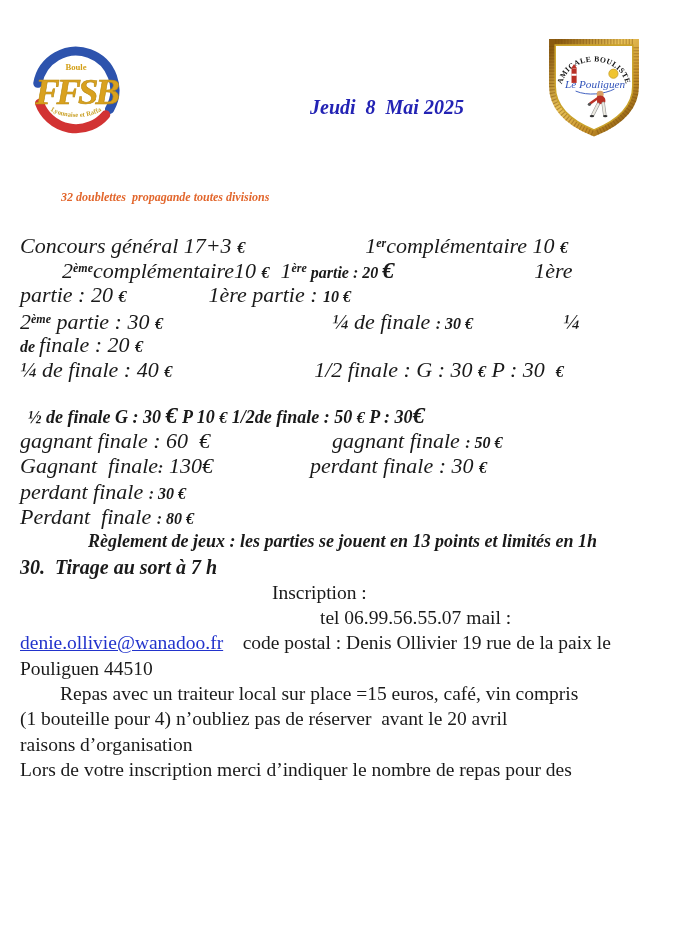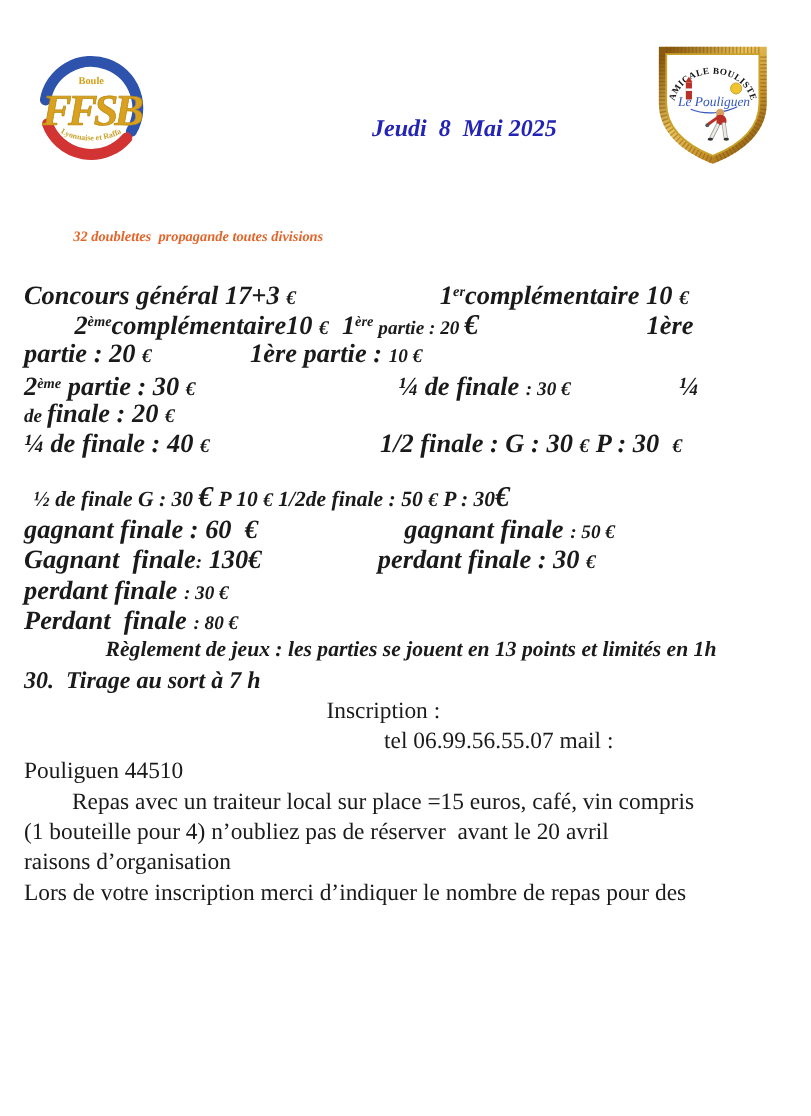--- a/index.html
+++ b/index.html
@@ -10,21 +10,21 @@
   .badge{position:absolute;left:547px;top:36px;width:94px;height:102px;}
   .date{position:absolute;left:262px;top:96px;white-space:pre;
         font-style:italic;font-weight:bold;font-size:20px;color:var(--date-blue,#2323b4);margin-left:48px;}
   .subtitle{position:absolute;left:61px;top:190px;white-space:pre;
         font-style:italic;font-weight:bold;font-size:12px;color:var(--subtitle-orange,#e2662c);}
   
   .body-text{position:absolute;left:20px;top:231px;width:648px;}
   .line{height:25.3px;line-height:25.3px;white-space:pre;}
   .gap{display:inline-block;height:1px;}
   .run{vertical-align:baseline;}
-  .b  {font-style:italic;font-weight:bold;font-size:22px;}
+  .b  {font-style:italic;font-weight:normal;font-size:22px;}
   .b20{font-style:italic;font-weight:bold;font-size:20px;}
   .b18{font-style:italic;font-weight:bold;font-size:18px;}
   .sm {font-style:italic;font-weight:bold;font-size:16px;}
   .be {font-style:italic;font-weight:bold;font-size:24px;}
   .sup{font-style:italic;font-weight:bold;font-size:12px;vertical-align:super;}
   .p  {font-style:normal;font-weight:normal;font-size:19.5px;}
   .link{font-style:normal;font-weight:normal;font-size:19.5px;
         color:var(--link-blue,#2233cc);text-decoration:underline;cursor:pointer;}
 </style>
 </head>
@@ -100,20 +100,21 @@
       <div class="line"><span class="run b">¼ de finale : 40 </span><span class="run sm">€</span><span class="gap" style="width: 142px;"></span><span class="run b">1/2 finale : G : 30 </span><span class="run sm">€</span><span class="run b"> P : 30  </span><span class="run sm">€</span></div>
       <div class="line" style="padding-left: 8px; margin-top: 20px;"><span class="run b18">½ de finale G : 30 </span><span class="run be">€</span><span class="run b18"> P 10 </span><span class="run sm">€</span><span class="run b18"> 1/2de finale : 50 </span><span class="run sm">€</span><span class="run b18"> P : 30</span><span class="run be">€</span></div>
       <div class="line"><span class="run b">gagnant finale : 60  </span><span class="run b">€</span><span class="gap" style="width: 122px;"></span><span class="run b">gagnant finale </span><span class="run sm">: 50 €</span></div>
       <div class="line"><span class="run b">Gagnant  finale</span><span class="run sm">:</span><span class="run b"> 130</span><span class="run b">€</span><span class="gap" style="width: 97px;"></span><span class="run b">perdant finale : 30 </span><span class="run sm">€</span></div>
       <div class="line"><span class="run b">perdant finale </span><span class="run sm">: 30 €</span></div>
       <div class="line"><span class="run b">Perdant  finale </span><span class="run sm">: 80 €</span></div>
       <div class="line" style="padding-left: 68px;"><span class="run b18">Règlement de jeux : les parties se jouent en 13 points et limités en 1h</span></div>
       <div class="line"><span class="run b20">30.  Tirage au sort à 7 h</span></div>
       <div class="line" style="padding-left: 252px;"><span class="run p">Inscription :</span></div>
       <div class="line" style="padding-left: 300px;"><span class="run p">tel 06.99.56.55.07 mail :</span></div>
+      <div class="line"><a class="run link">denie.ollivie@wanadoo.fr</a><span class="run p">    code postal : Denis Ollivier 19 rue de la paix le</span></div>
       <div class="line"><span class="run p">Pouliguen 44510</span></div>
       <div class="line" style="padding-left: 40px;"><span class="run p">Repas avec un traiteur local sur place =15 euros, café, vin compris</span></div>
       <div class="line"><span class="run p">(1 bouteille pour 4) n’oubliez pas de réserver  avant le 20 avril</span></div>
       <div class="line"><span class="run p">raisons d’organisation</span></div>
       <div class="line"><span class="run p">Lors de votre inscription merci d’indiquer le nombre de repas pour des</span></div>
     </div>
 
 </div>
 
 </body></html>

